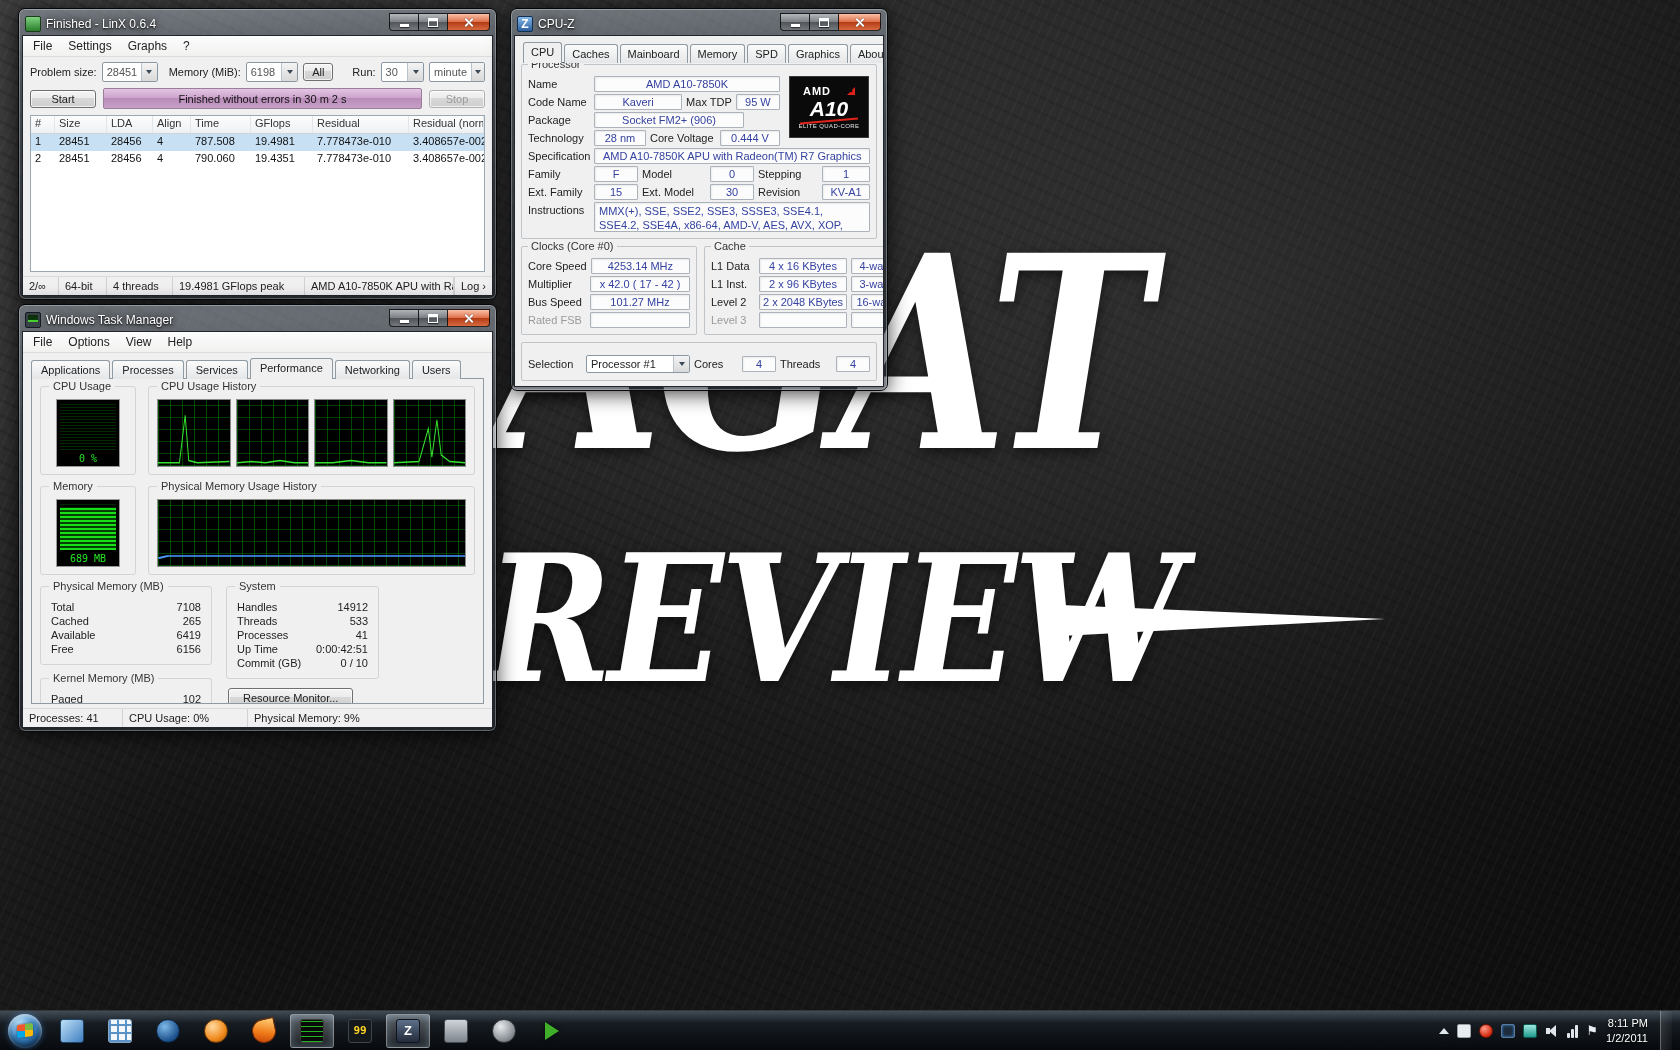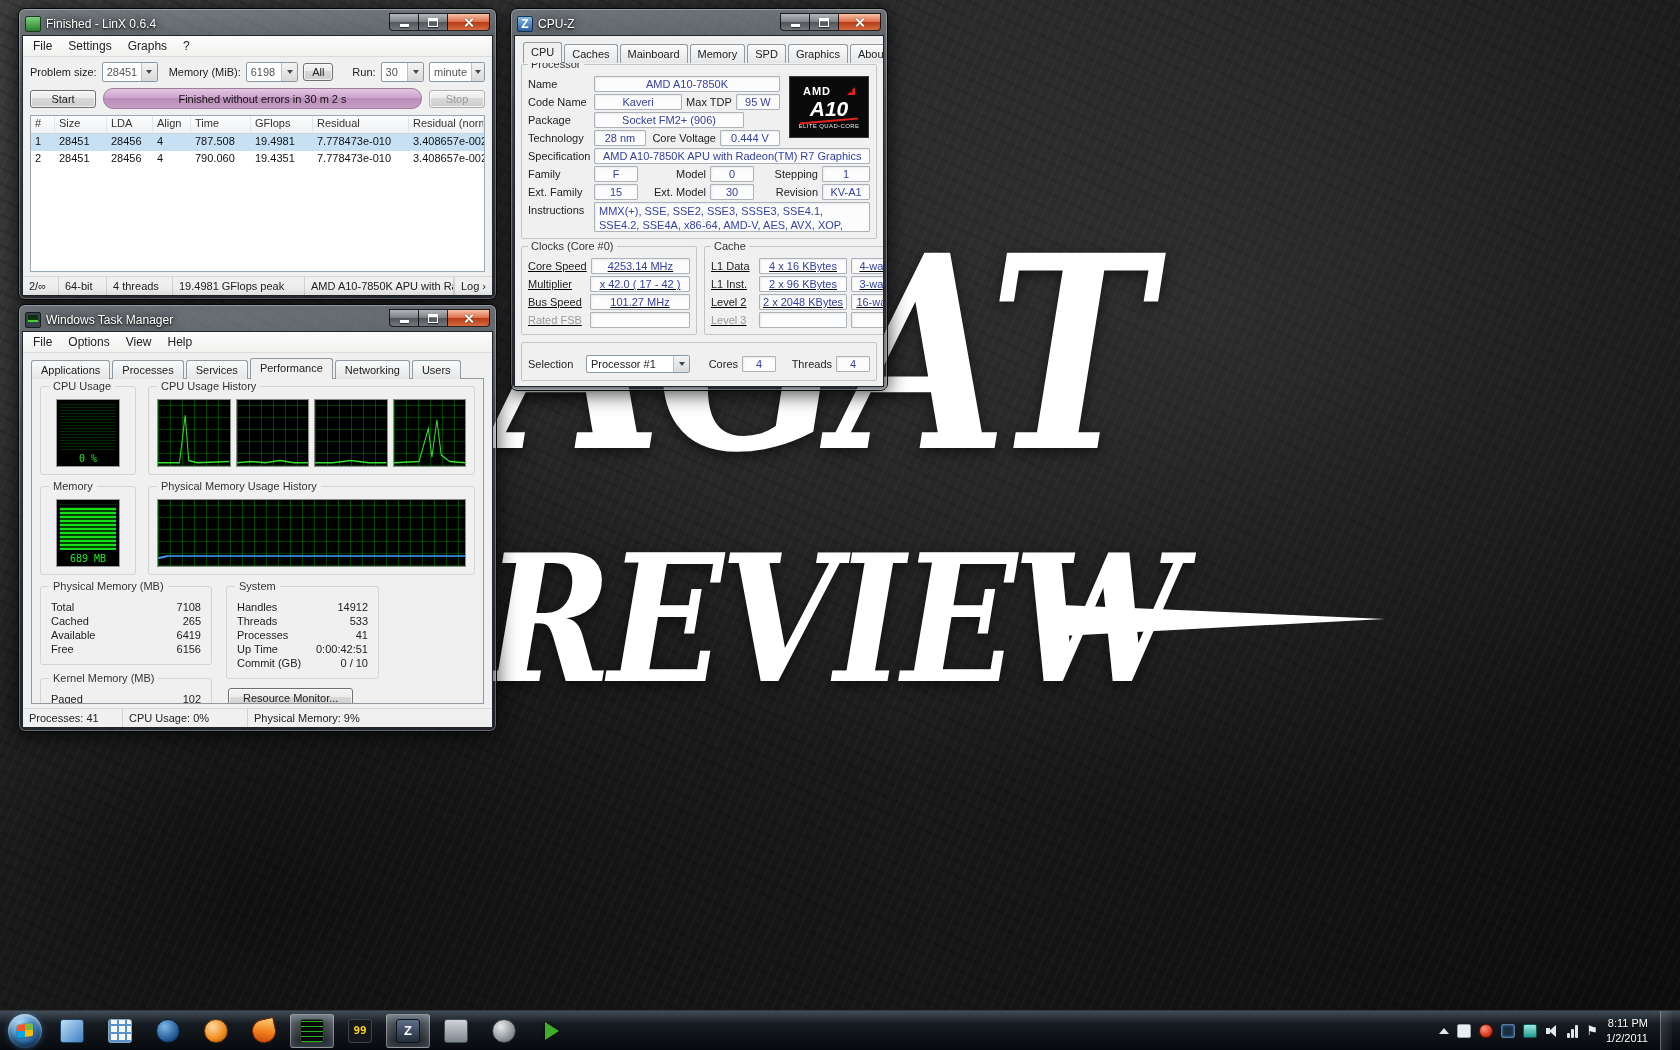--- a/index.html
+++ b/index.html
@@ -49,21 +49,21 @@
   .combo-btn{width:16px;height:100%;border-left:1px solid #b9c3cc;background:linear-gradient(#f4f4f4,#d9d9d9);display:flex;align-items:center;justify-content:center;}
   .tri-down{width:0;height:0;border-left:3px solid transparent;border-right:3px solid transparent;border-top:4px solid #3a4a58;}
   .statusbar{flex:0 0 19px;display:flex;align-items:stretch;background:#f0f0f0;border-top:1px solid #d9d9d9;font-size:11px;color:#222;}
   .sb-cell{display:flex;align-items:center;padding:0 6px;border-right:1px solid #d2d2d2;white-space:nowrap;overflow:hidden;}
   
   #linx-window{left:18px;top:8px;width:479px;height:292px;}
   .linx-icon{background:linear-gradient(#7fd37f,#2a7c2a);border:1px solid #1c3b1c;}
   .linx-controls{display:flex;align-items:center;gap:5px;padding:5px 7px 3px;font-size:11px;color:#222;flex:0 0 auto;}
   .lbl{white-space:nowrap;}
   .linx-actions{display:flex;align-items:center;gap:7px;padding:3px 7px 4px;flex:0 0 auto;}
-  .progress{flex:1;height:21px;border:1px solid #997f99;border-radius:10px;display:flex;align-items:center;justify-content:center;
+  .progress{flex:1;height:21px;border:1px solid #997f99;border-radius:2px;display:flex;align-items:center;justify-content:center;
     background:linear-gradient(180deg,#e3c6e3,#cda4cd 45%,#b98cb9 50%,#c79fc7);font-size:11px;color:#111;}
   .lgrid-wrap{flex:1;margin:2px 7px 4px;background:#fff;border:1px solid #9aa8b4;overflow:hidden;display:flex;flex-direction:column;}
   .lgrid{display:grid;grid-template-columns:24px 52px 46px 38px 60px 62px 96px 1fr;}
   .lgrid-head{flex:0 0 18px;background:linear-gradient(#fdfdfd,#eef1f4);border-bottom:1px solid #cdd5dc;}
   .lgrid-head>div{font-size:11px;color:#333;padding:1px 4px;border-right:1px solid #e1e6ea;overflow:hidden;white-space:nowrap;}
   .lrow{flex:0 0 17px;}
   .lrow>div{font-size:11px;color:#111;padding:1px 4px;white-space:nowrap;overflow:hidden;}
   .lrow.selected{background:#c7e0f4;}
   .lgrid-empty{flex:1;}
   .sb-log{margin-left:auto;border-left:1px solid #d2d2d2;border-right:none;color:#222;}
@@ -106,29 +106,29 @@
   .cz-tab{font-size:11px;padding:3px 7px;}
   .cz-body{flex:1;display:flex;flex-direction:column;padding:2px 6px 5px;overflow:hidden;}
   .gb{position:relative;border:1px solid #c0c5ca;border-radius:2px;padding:9px 6px 4px;margin-bottom:7px;background:#f0f0f0;}
   .gb-cap{position:absolute;top:-7px;left:6px;background:#f0f0f0;padding:0 3px;font-size:11px;color:#333;}
   .crow{display:flex;align-items:center;gap:4px;margin:2px 0;font-size:11px;color:#222;}
   .clab{flex:0 0 62px;white-space:nowrap;}
   .clab.dim,.dim{color:#9a9a9a;}
   .cfield{height:16px;line-height:14px;border:1px solid #abb2ba;background:#fcfcfc;box-shadow:inset 1px 1px 2px rgba(0,0,0,0.07);
     color:#3442a0;font-size:11px;text-align:center;padding:0 3px;white-space:nowrap;overflow:hidden;border-radius:1px;}
   .cfield.multi{height:30px;line-height:14px;white-space:normal;text-align:left;padding:1px 4px;}
-  .rlab{text-align:right;white-space:nowrap;}
+  .rlab{text-align:left;white-space:nowrap;}
   .amd-badge{position:absolute;right:7px;top:11px;width:80px;height:62px;background:#0a0a0a;border:1px solid #3a3a3a;color:#fff;
     display:flex;flex-direction:column;align-items:center;justify-content:center;gap:1px;overflow:hidden;}
   .amd-brand{display:flex;align-items:center;gap:16px;font-size:11px;font-weight:bold;letter-spacing:1px;}
   .amd-arrow{width:8px;height:8px;background:#e2231a;clip-path:polygon(100% 0,100% 100%,0 100%,35% 65%,65% 65%,65% 35%);}
   .amd-model{font-size:21px;font-weight:bold;font-style:italic;line-height:1;}
   .amd-slash{width:58px;height:2px;background:#e2231a;transform:rotate(-5deg);}
   .amd-tag{font-size:6px;letter-spacing:0.4px;color:#e6e6e6;}
-  .cz-cols{display:flex;gap:7px;text-decoration:underline;}
+  .cz-cols{display:flex;gap:7px;}
   .cz-clocks{flex:0 0 176px;}
   .cz-cache{flex:1;}
   .cz-clocks .clab{flex:0 0 58px;}
   .cz-cache .clab{flex:0 0 44px;}
   .cz-sel .crow{margin:3px 0;}
   
   .taskbar{position:absolute;left:0;right:0;bottom:0;height:40px;z-index:100;display:flex;align-items:center;
     background:linear-gradient(180deg, rgba(70,82,94,0.9), rgba(22,28,34,0.95) 32%, rgba(6,9,13,0.97));
     border-top:1px solid rgba(255,255,255,0.18);}
   .start-orb{width:34px;height:34px;margin:0 6px 0 8px;border-radius:50%;flex:0 0 auto;

